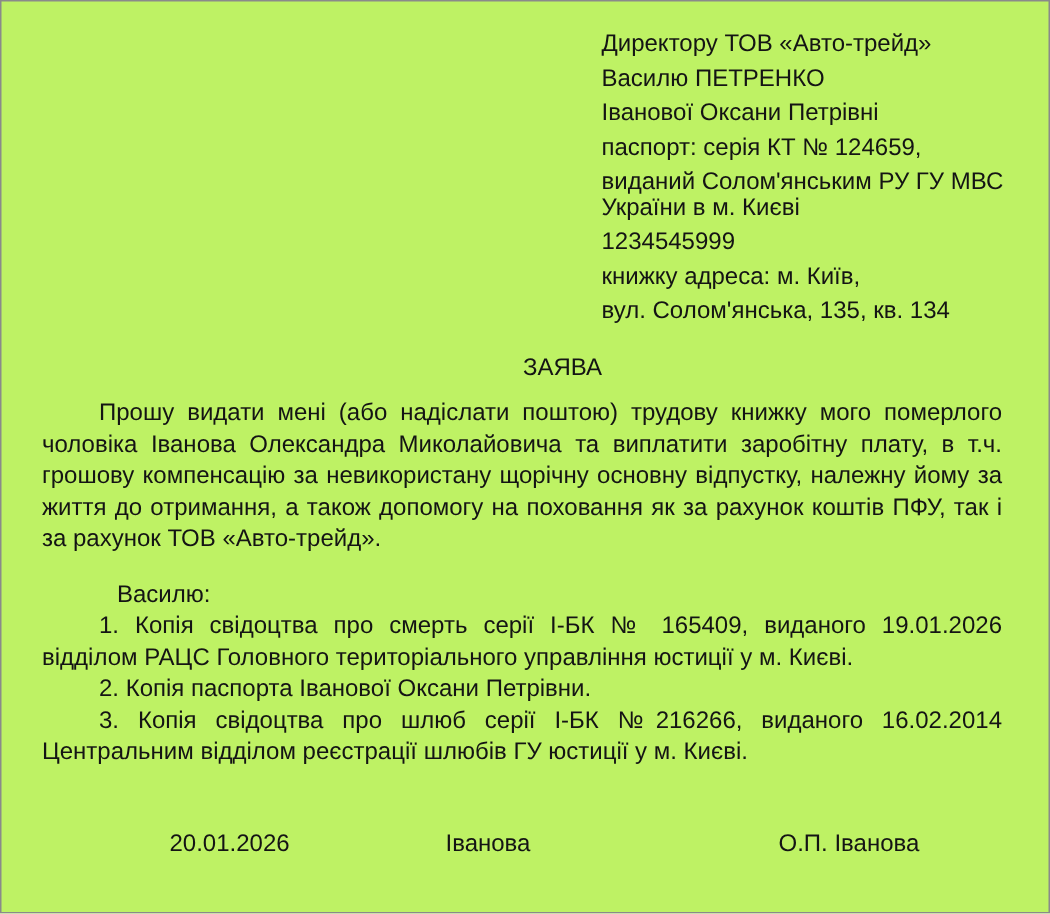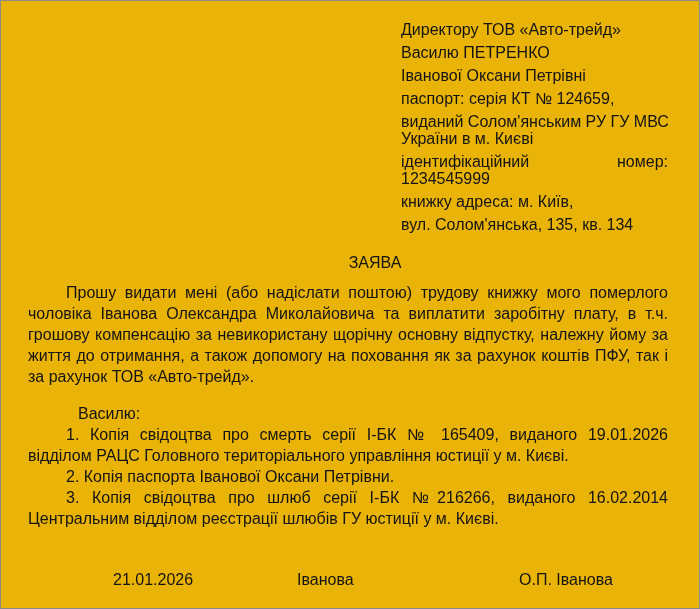--- a/index.html
+++ b/index.html
@@ -6,21 +6,21 @@
     margin: 0;
     padding: 0;
     background: #ffffff;
   }
   .page {
     position: relative;
     width: 700px;
     height: 609px;
     box-sizing: border-box;
     border: 1px solid #8a8a8a;
-    background: #eab308;
+    background: #bef264;
     color: #141414;
     font-family: "Liberation Sans", "DejaVu Sans", sans-serif;
     font-size: 16px;
     overflow: hidden;
   }
   .content {
     padding: 20px 31px 0 27px;
   }
   
   .recipient {
@@ -77,21 +77,20 @@
 <div class="page">
   <div class="content">
 
     <div class="recipient">
       <div class="hl">Директору ТОВ «Авто-трейд»</div>
       <div class="hl">Василю ПЕТРЕНКО</div>
       <div class="hl">Іванової Оксани Петрівні</div>
       <div class="hl">паспорт: серія КТ № 124659,</div>
       <div class="hl tight">виданий Солом'янським РУ ГУ МВС</div>
       <div class="hl">України в м. Києві</div>
-      <div class="hl tight just">ідентифікаційний номер:</div>
       <div class="hl">1234545999</div>
       <div class="hl">книжку адреса: м. Київ,</div>
       <div class="hl">вул. Солом'янська, 135, кв. 134</div>
     </div>
 
     <div class="doc-title">ЗАЯВА</div>
 
     <div class="body-par">
       <div class="bl indent stretch">Прошу видати мені (або надіслати поштою) трудову книжку мого померлого</div>
       <div class="bl stretch">чоловіка Іванова Олександра Миколайовича та виплатити заробітну плату, в т.ч.</div>
@@ -105,17 +104,17 @@
       <div class="bl indent stretch">1. Копія свідоцтва про смерть серії І-БК № 165409, виданого 19.01.2026</div>
       <div class="bl">відділом РАЦС Головного територіального управління юстиції у м. Києві.</div>
       <div class="bl indent">2. Копія паспорта Іванової Оксани Петрівни.</div>
       <div class="bl indent stretch">3. Копія свідоцтва про шлюб серії І-БК №216266, виданого 16.02.2014</div>
       <div class="bl">Центральним відділом реєстрації шлюбів ГУ юстиції у м. Києві.</div>
     </div>
 
   </div>
 
   <div class="signature-row">
-    <span class="sig-item sig-date">21.01.2026</span>
+    <span class="sig-item sig-date">20.01.2026</span>
     <span class="sig-item sig-surname">Іванова</span>
     <span class="sig-item sig-initials">О.П. Іванова</span>
   </div>
 </div>
 
 </body></html>

